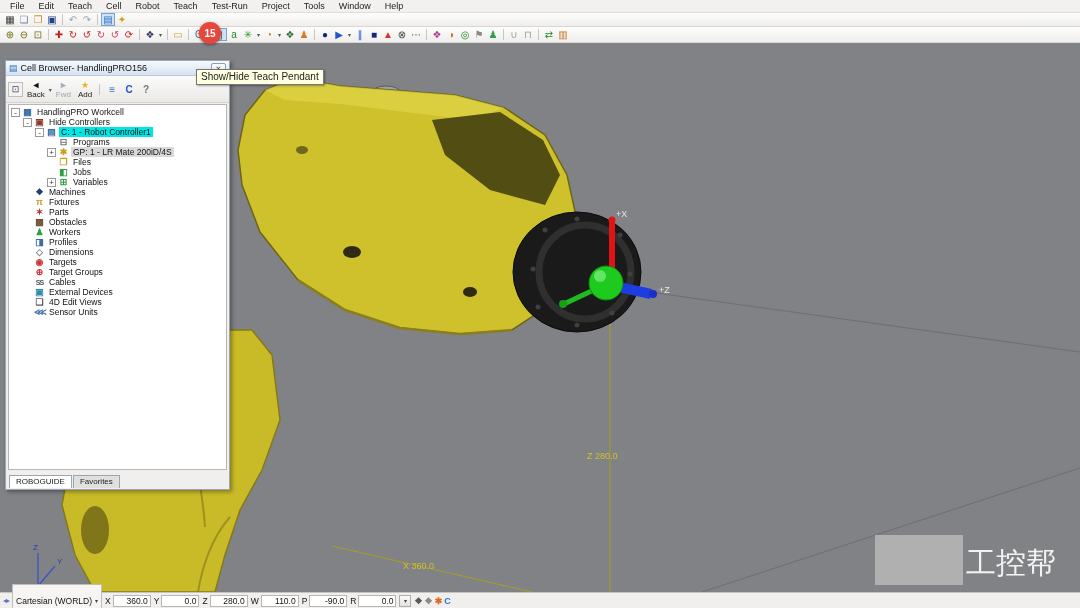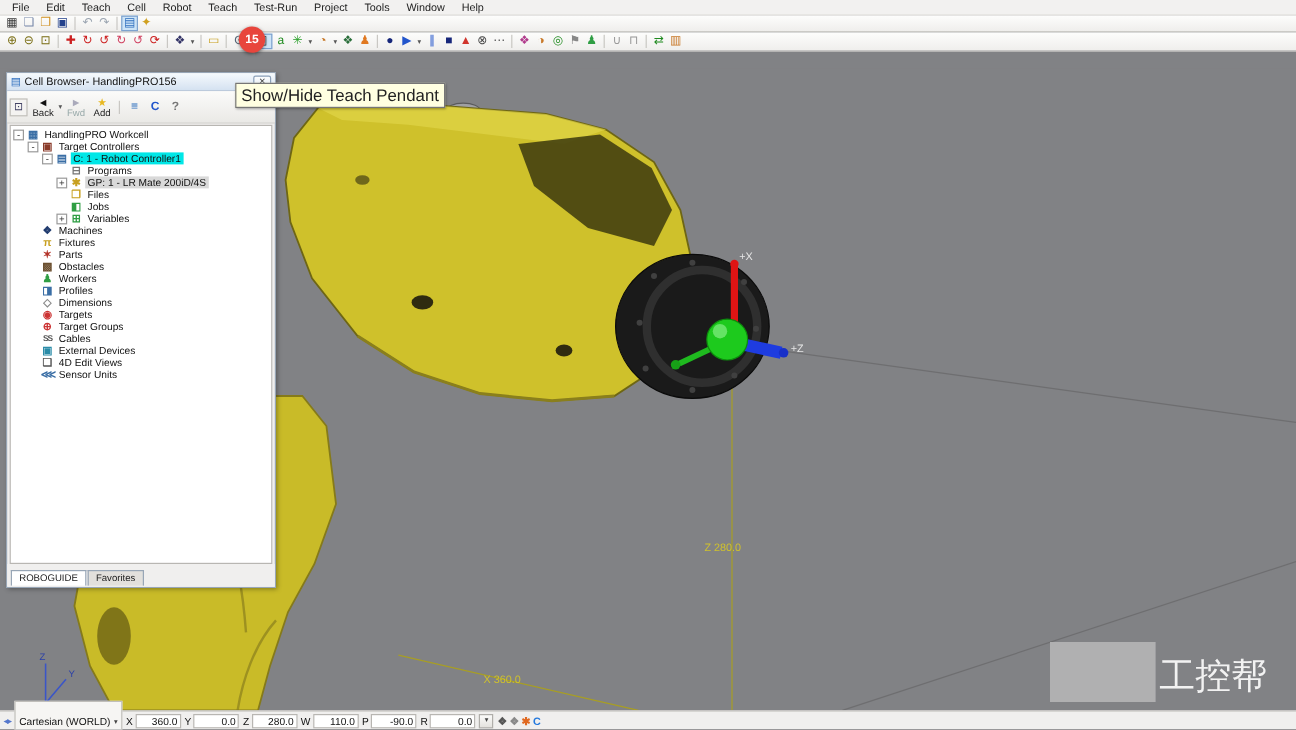--- a/index.html
+++ b/index.html
@@ -44,21 +44,21 @@
   .exp{width:9px;height:9px;border:1px solid #9a9a9a;background:#fff;font-size:8px;line-height:7px;text-align:center;margin-right:2px;flex:none;color:#333;}
   .exp.none{visibility:hidden;}
   .tico{width:11px;text-align:center;font-size:9px;margin-right:2px;flex:none;font-weight:bold;}
   .tico.cable{font-size:7px;letter-spacing:-1px;}
   .tlabel{padding:0 2px;}
   .tlabel.sel{background:#00e7e7;}
   .tlabel.shade{background:#d9d9d9;}
   .panel-tabs{height:16px;display:flex;align-items:flex-end;background:#f0efee;padding:18px 0 1px 3px;gap:1px;flex:none;}
   .ptab{border:1px solid #98a6b6;border-bottom:none;background:#e2e0dc;padding:1px 6px 2px 6px;font-size:8px;color:#222;}
   .ptab.active{background:#fff;}
-  .tooltip{position:absolute;left:196px;top:12px;background:#ffffe1;border:1px solid #767676;padding:1px 4px 2px 4px;font-size:14px;color:#222;z-index:90;white-space:nowrap;box-shadow:1px 1px 2px rgba(0,0,0,.35);}
+  .tooltip{position:absolute;left:196px;top:12px;background:#ffffe1;border:1px solid #767676;padding:1px 4px 2px 4px;font-size:10px;color:#222;z-index:90;white-space:nowrap;box-shadow:1px 1px 2px rgba(0,0,0,.35);}
   
   .statusbar{position:absolute;left:0;right:0;bottom:0;height:16px;background:#f0efee;border-top:1px solid #c6c4c0;display:flex;align-items:center;font-size:8.5px;padding:0 3px;gap:3px;}
   .sb-jog{color:#5577cc;font-size:8px;letter-spacing:-1px;}
   .sb-mode{display:flex;align-items:center;gap:3px;border:1px solid #c0beba;background:#f6f5f3;height:12px;padding:16px 3px;}
   .sb-mode .caret{font-size:6px;color:#444;}
   .sb-field{display:flex;align-items:center;gap:2px;}
   .sb-val{width:38px;background:#fff;border:1px solid #b8b6b2;text-align:right;padding:0 2px;height:12px;line-height:11px;}
   .sb-btn{width:12px;height:12px;border:1px solid #b0aeaa;background:linear-gradient(#fbfbfa,#e4e2de);font-size:6px;line-height:10px;text-align:center;color:#444;}
   .sb-config{flex:1;border:1px solid #c6c4c0;background:#f4f3f1;height:12px;line-height:11px;padding:0 4px;font-weight:bold;color:#222;}
   .sb-icons{display:flex;gap:2px;align-items:center;}
@@ -254,21 +254,21 @@
       </div>
       <div class="tree">
         <div class="trow" style="padding-left:2px">
             <span class="exp">-</span>
             <span class="tico" style="color: rgb(58, 110, 165);">▦</span>
             <span class="tlabel">HandlingPRO Workcell</span>
           </div>
         <div class="trow" style="padding-left:14px">
             <span class="exp">-</span>
             <span class="tico" style="color: rgb(138, 59, 42);">▣</span>
-            <span class="tlabel">Target Controllers</span>
+            <span class="tlabel">Hide Controllers</span>
           </div>
         <div class="trow" style="padding-left:26px">
             <span class="exp">-</span>
             <span class="tico" style="color: rgb(58, 110, 165);">▤</span>
             <span class="tlabel sel">C: 1 - Robot Controller1</span>
           </div>
         <div class="trow" style="padding-left:38px">
             <span class="exp none"></span>
             <span class="tico" style="color: rgb(119, 119, 119);">⊟</span>
             <span class="tlabel">Programs</span>

